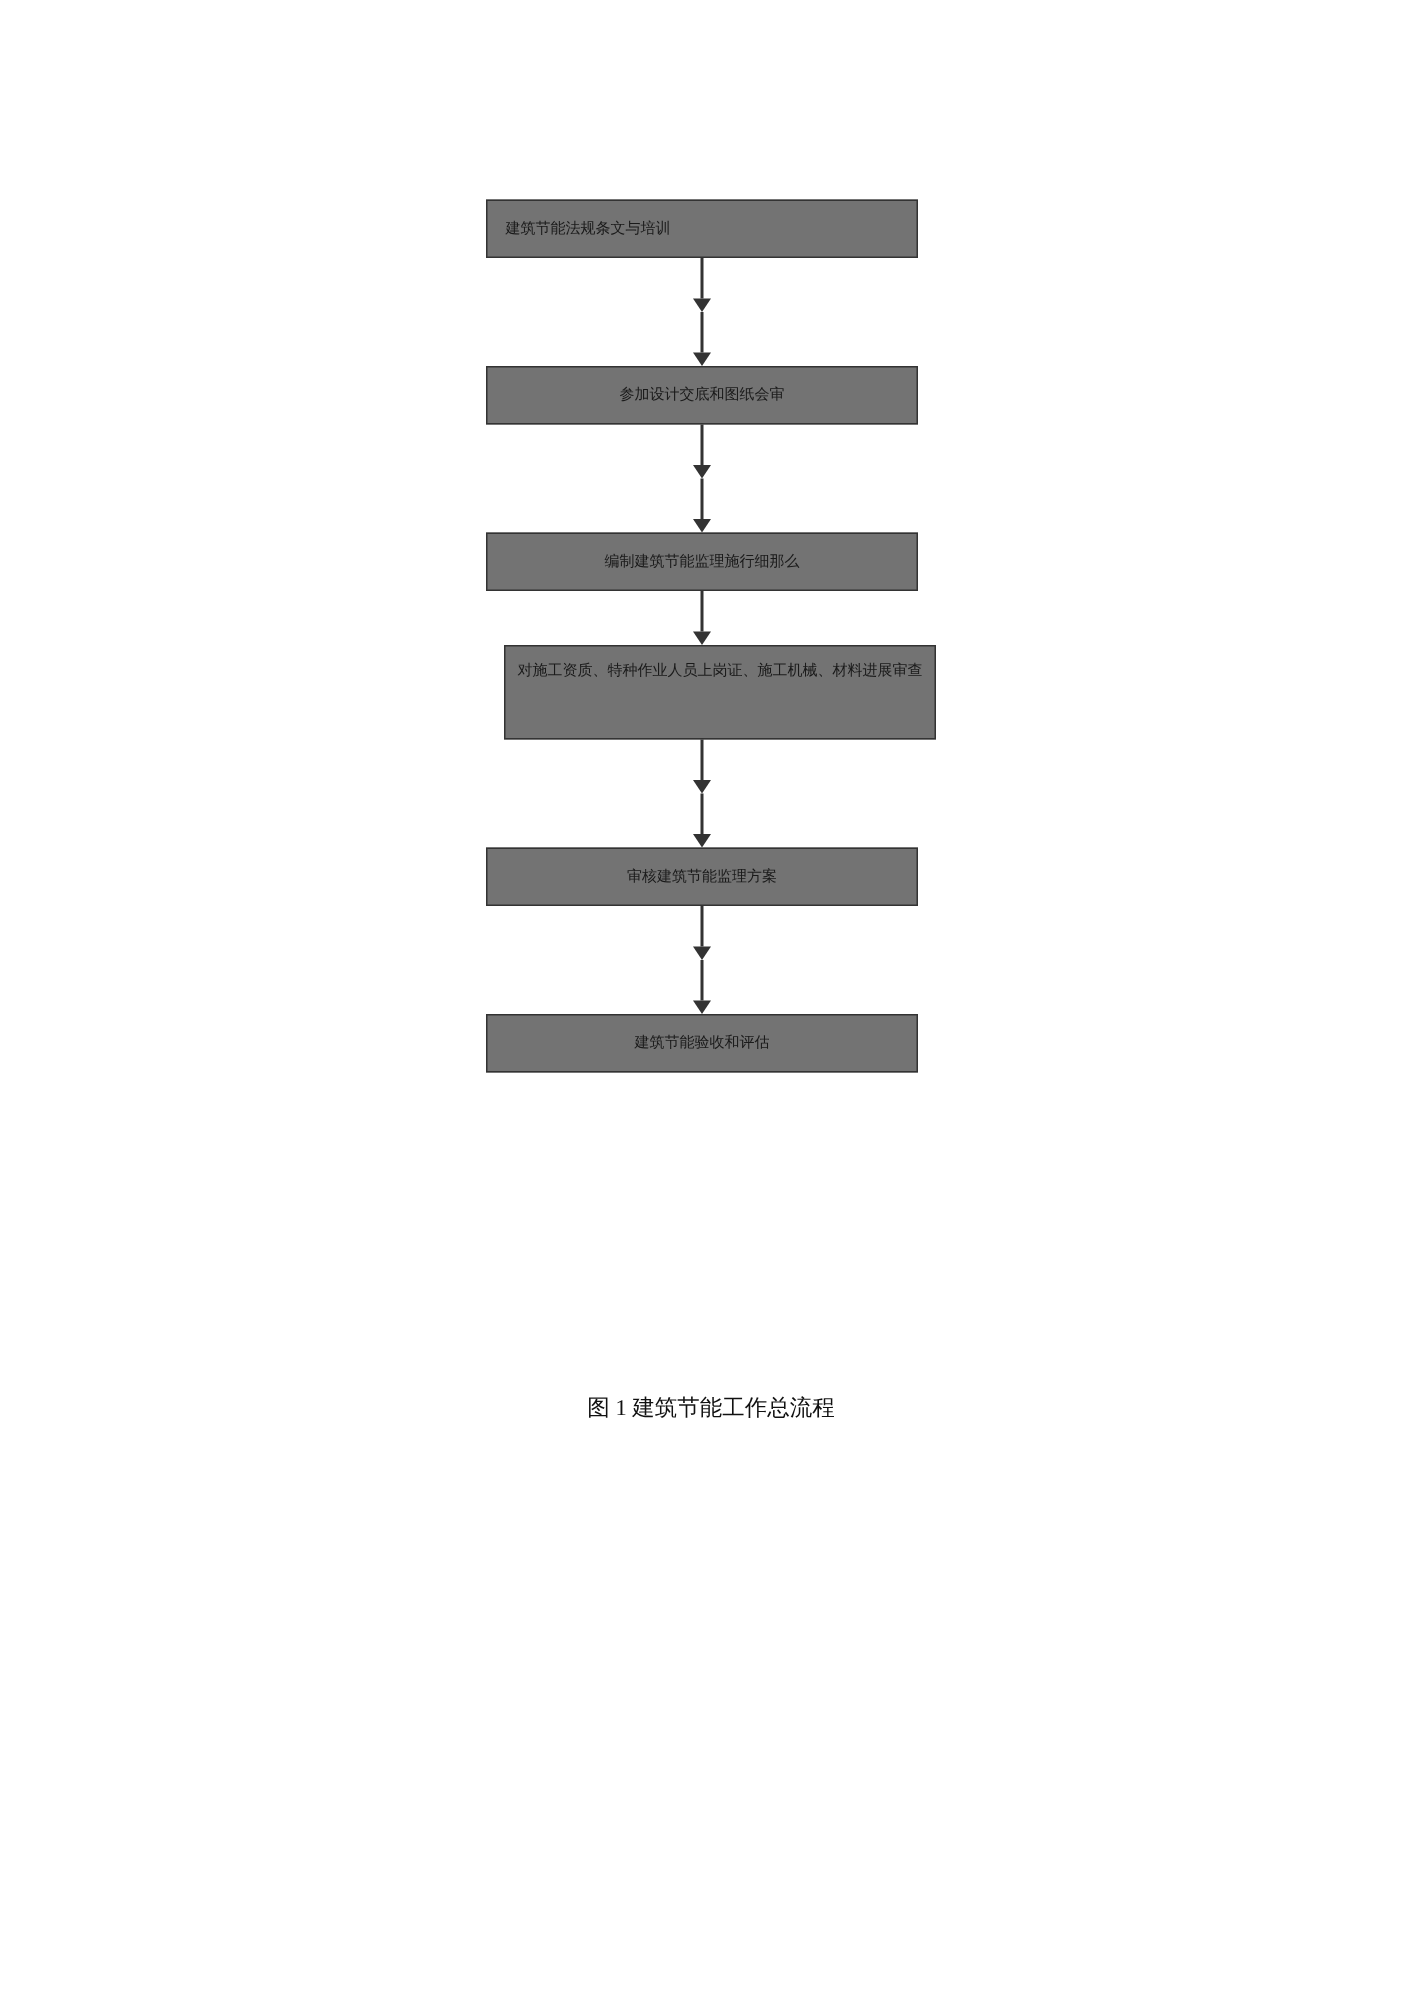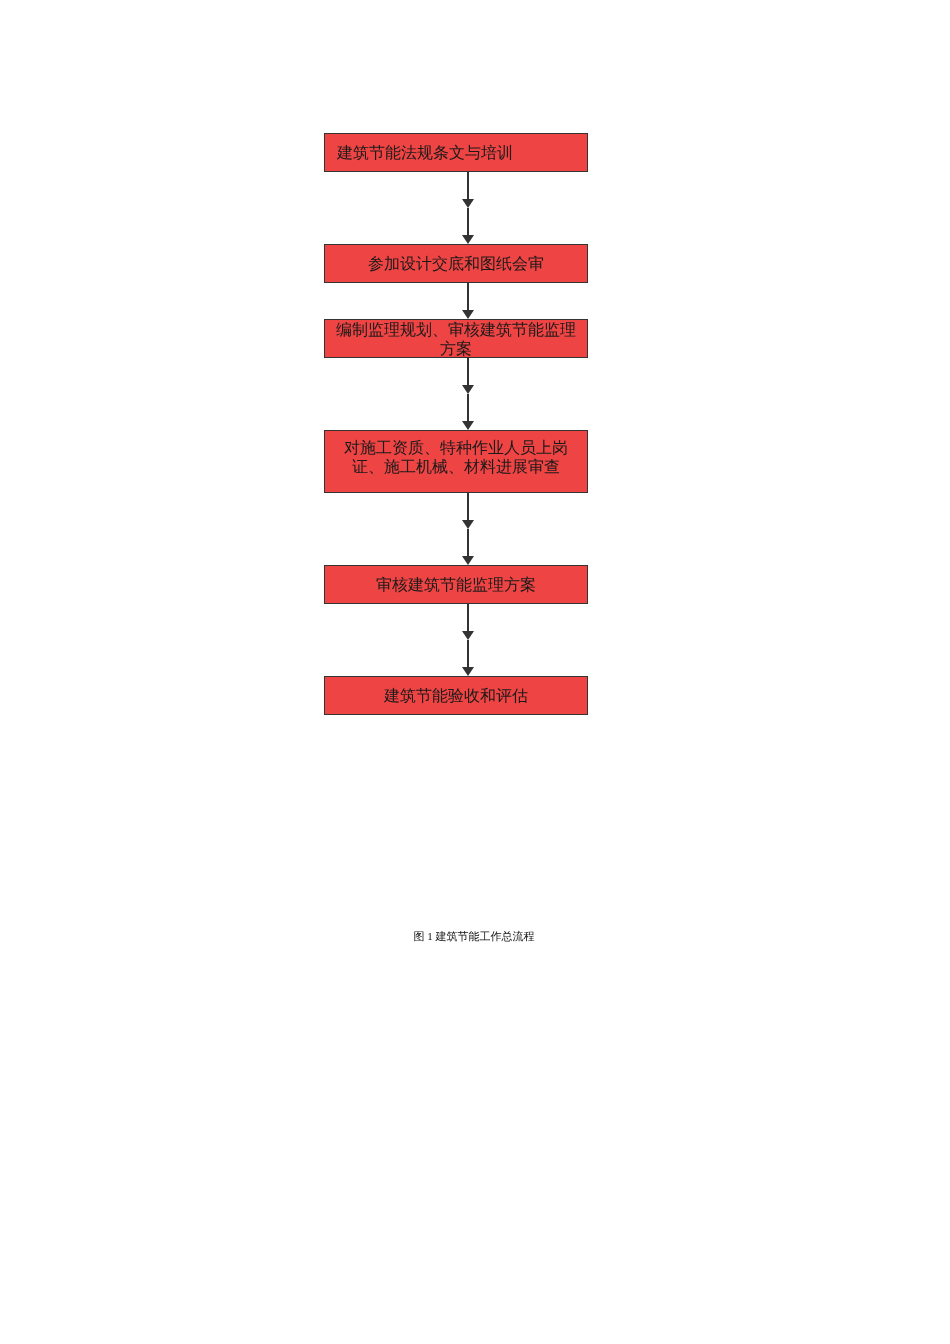--- a/index.html
+++ b/index.html
@@ -13,42 +13,43 @@
     overflow: hidden;
   }
   .flow {
     position: absolute;
     left: 324px;
     top: 133px;
     width: 288px;
   }
   .box {
     box-sizing: border-box;
-    width: 264px;
+    width: 288px;
     height: 39px;
     border: 1.5px solid #333333;
-    background: #ef4444;
+    background: #737373;
     display: flex;
     align-items: center;
     justify-content: center;
     text-align: center;
-    font-size: 16px;
+    font-size: 10px;
     line-height: 19px;
     color: #1a1a1a;
     padding: 0 4px;
   }
   .box.left {
     justify-content: flex-start;
     text-align: left;
     padding-left: 12px;
   }
   .box.tall {
     height: 63px;
     align-items: flex-start;
     padding: 7px 6px 0 6px;
+    margin-left: 12px;
   }
   .arrow {
     position: relative;
     width: 100%;
     height: 36px;
   }
   .arrow .shaft {
     position: absolute;
     left: 50%;
     top: 0;
@@ -67,21 +68,21 @@
     border-left: 6px solid transparent;
     border-right: 6px solid transparent;
     border-top: 9px solid #333333;
   }
   .caption {
     position: absolute;
     left: 324px;
     top: 929px;
     width: 300px;
     text-align: center;
-    font-size: 11px;
+    font-size: 15px;
     color: #111111;
   }
 </style>
 </head>
 <body>
 
 <div class="page">
 
   <div class="flow">
 
@@ -102,29 +103,29 @@
 
     <div class="box">
       <span>参加设计交底和图纸会审</span>
     </div>
 
     <div class="arrow">
       <div class="shaft"></div>
         <div class="head"></div>
     </div>
 
-    <div class="box">
-      <span>编制监理规划、审核建筑节能监理方案</span>
-    </div>
 
     <div class="arrow">
       <div class="shaft"></div>
         <div class="head"></div>
     </div>
 
+    <div class="box">
+      <span>编制建筑节能监理施行细那么</span>
+    </div>
 
     <div class="arrow">
       <div class="shaft"></div>
         <div class="head"></div>
     </div>
 
     <div class="box tall">
       <span>对施工资质、特种作业人员上岗证、施工机械、材料进展审查</span>
     </div>
 

